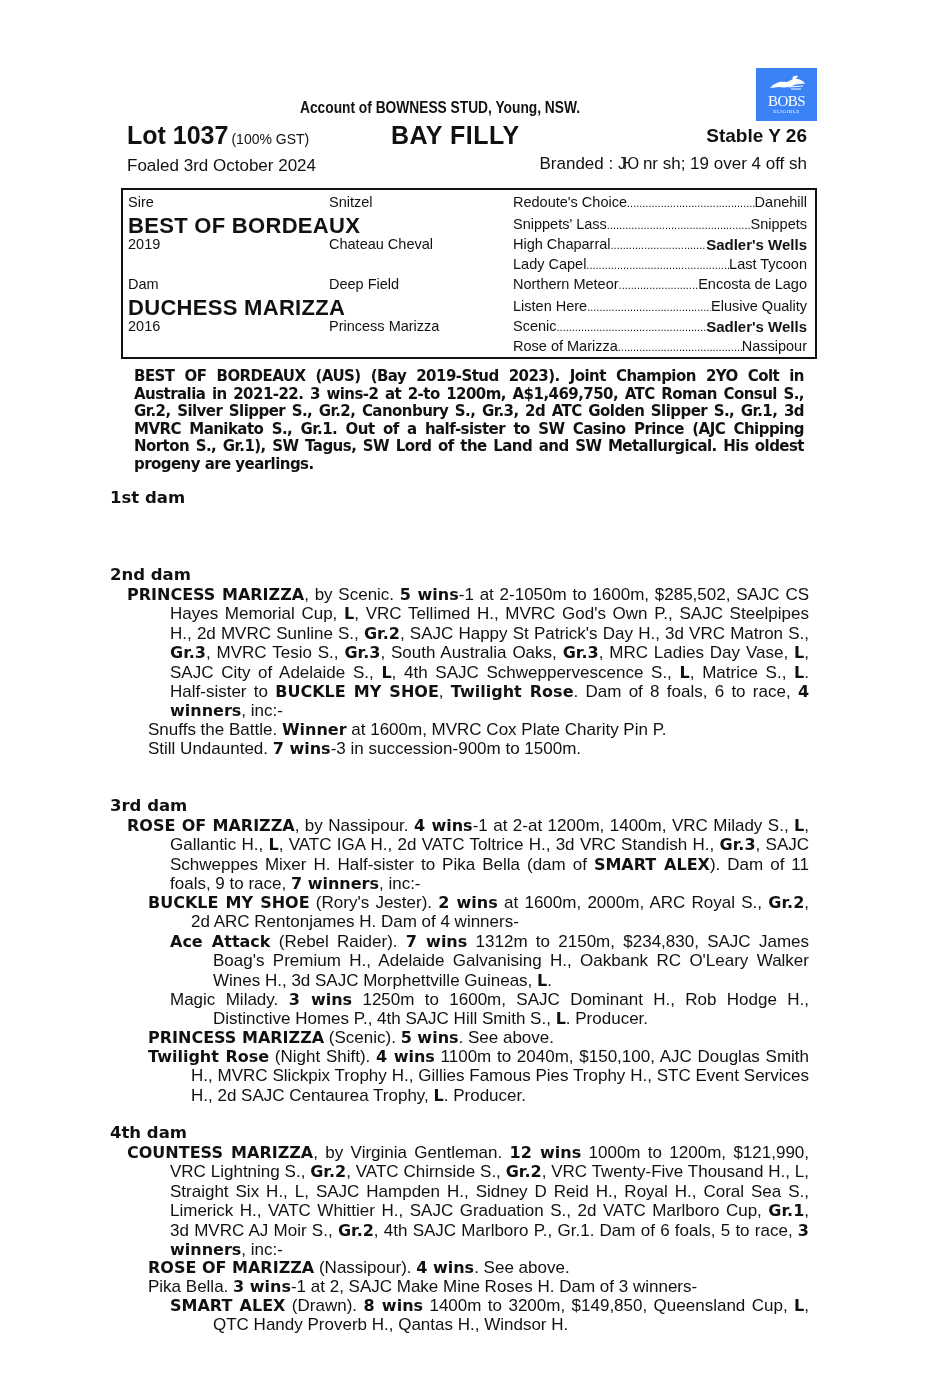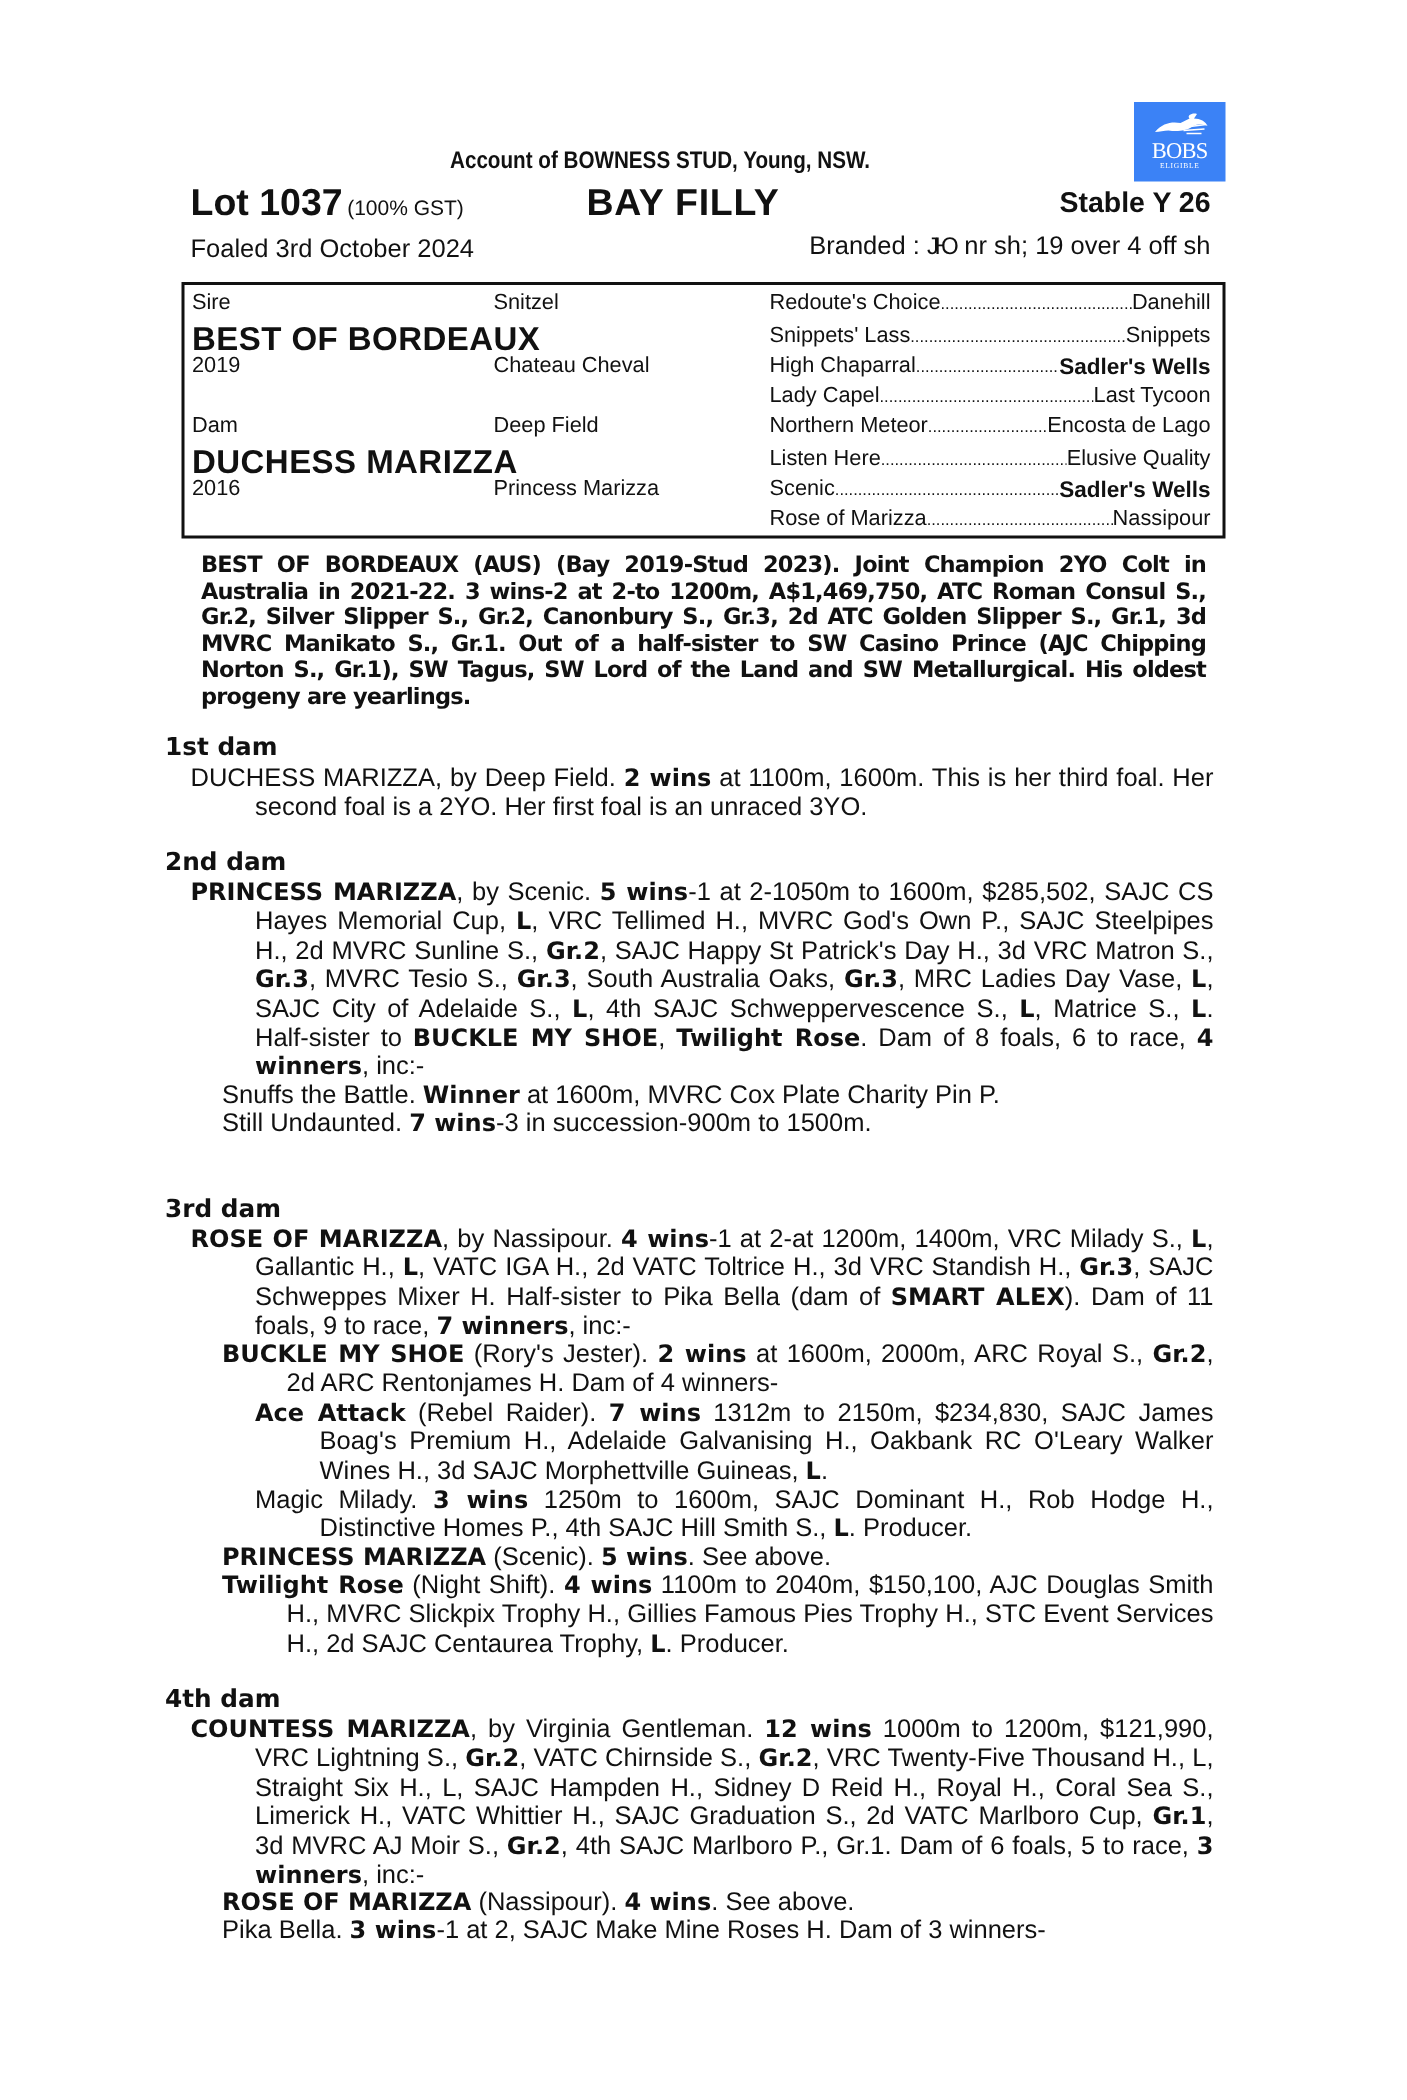--- a/index.html
+++ b/index.html
@@ -122,33 +122,33 @@
     <div class="gdam" style="top:148px;">
         <span>Rose of Marizza</span>
         <span class="dots"></span>
         <span>Nassipour</span>
       </div>
   </div>
 
   <div class="sirepara">BEST OF BORDEAUX (AUS) (Bay 2019-Stud 2023). Joint Champion 2YO Colt in Australia in 2021-22. 3 wins-2 at 2-to 1200m, A$1,469,750, ATC Roman Consul S., Gr.2, Silver Slipper S., Gr.2, Canonbury S., Gr.3, 2d ATC Golden Slipper S., Gr.1, 3d MVRC Manikato S., Gr.1. Out of a half-sister to SW Casino Prince (AJC Chipping Norton S., Gr.1), SW Tagus, SW Lord of the Land and SW Metallurgical. His oldest progeny are yearlings.</div>
 
   <div class="sec-h" style="top:488px;">1st dam</div>
-  <div class="p hang0" style="top:509px;"><span>DUCHESS MARIZZA, by Deep Field. </span><b>2 wins</b><span> at 1100m, 1600m. This is her third foal. Her second foal is a 2YO. Her first foal is an unraced 3YO.</span></div>
 
   <div class="sec-h" style="top:565px;text-align:right;">2nd dam</div>
   <div class="p hang0" style="top:585px;"><b>PRINCESS MARIZZA</b><span>, by Scenic. </span><b>5 wins</b><span>-1 at 2-1050m to 1600m, $285,502, SAJC CS Hayes Memorial Cup, </span><b>L</b><span>, VRC Tellimed H., MVRC God's Own P., SAJC Steelpipes H., 2d MVRC Sunline S., </span><b>Gr.2</b><span>, SAJC Happy St Patrick's Day H., 3d VRC Matron S., </span><b>Gr.3</b><span>, MVRC Tesio S., </span><b>Gr.3</b><span>, South Australia Oaks, </span><b>Gr.3</b><span>, MRC Ladies Day Vase, </span><b>L</b><span>, SAJC City of Adelaide S., </span><b>L</b><span>, 4th SAJC Schweppervescence S., </span><b>L</b><span>, Matrice S., </span><b>L</b><span>. Half-sister to </span><b>BUCKLE MY SHOE</b><span>, </span><b>Twilight Rose</b><span>. Dam of 8 foals, 6 to race, </span><b>4 winners</b><span>, inc:-</span></div>
   <div class="p hang1 lastleft" style="top:720px;"><span>Snuffs the Battle. </span><b>Winner</b><span> at 1600m, MVRC Cox Plate Charity Pin P.</span></div>
   <div class="p hang1 lastleft" style="top:739px;"><span>Still Undaunted. </span><b>7 wins</b><span>-3 in succession-900m to 1500m.</span></div>
 
   <div class="sec-h" style="top:796px;">3rd dam</div>
   <div class="p hang0" style="top:816px;"><b>ROSE OF MARIZZA</b><span>, by Nassipour. </span><b>4 wins</b><span>-1 at 2-at 1200m, 1400m, VRC Milady S., </span><b>L</b><span>, Gallantic H., </span><b>L</b><span>, VATC IGA H., 2d VATC Toltrice H., 3d VRC Standish H., </span><b>Gr.3</b><span>, SAJC Schweppes Mixer H. Half-sister to Pika Bella (dam of </span><b>SMART ALEX</b><span>). Dam of 11 foals, 9 to race, </span><b>7 winners</b><span>, inc:-</span></div>
   <div class="p hang1" style="top:893px;"><b>BUCKLE MY SHOE</b><span> (Rory's Jester). </span><b>2 wins</b><span> at 1600m, 2000m, ARC Royal S., </span><b>Gr.2</b><span>, 2d ARC Rentonjames H. Dam of 4 winners-</span></div>
   <div class="p hang2" style="top:932px;"><b>Ace Attack</b><span> (Rebel Raider). </span><b>7 wins</b><span> 1312m to 2150m, $234,830, SAJC James Boag's Premium H., Adelaide Galvanising H., Oakbank RC O'Leary Walker Wines H., 3d SAJC Morphettville Guineas, </span><b>L</b><span>.</span></div>
   <div class="p hang2" style="top:990px;"><span>Magic Milady. </span><b>3 wins</b><span> 1250m to 1600m, SAJC Dominant H., Rob Hodge H., Distinctive Homes P., 4th SAJC Hill Smith S., </span><b>L</b><span>. Producer.</span></div>
   <div class="p hang1 lastleft" style="top:1028px;"><b>PRINCESS MARIZZA</b><span> (Scenic). </span><b>5 wins</b><span>. See above.</span></div>
   <div class="p hang1" style="top:1047px;"><b>Twilight Rose</b><span> (Night Shift). </span><b>4 wins</b><span> 1100m to 2040m, $150,100, AJC Douglas Smith H., MVRC Slickpix Trophy H., Gillies Famous Pies Trophy H., STC Event Services H., 2d SAJC Centaurea Trophy, </span><b>L</b><span>. Producer.</span></div>
 
   <div class="sec-h" style="top:1123px;">4th dam</div>
   <div class="p hang0" style="top:1143px;"><b>COUNTESS MARIZZA</b><span>, by Virginia Gentleman. </span><b>12 wins</b><span> 1000m to 1200m, $121,990, VRC Lightning S., </span><b>Gr.2</b><span>, VATC Chirnside S., </span><b>Gr.2</b><span>, VRC Twenty-Five Thousand H., L, Straight Six H., L, SAJC Hampden H., Sidney D Reid H., Royal H., Coral Sea S., Limerick H., VATC Whittier H., SAJC Graduation S., 2d VATC Marlboro Cup, </span><b>Gr.1</b><span>, 3d MVRC AJ Moir S., </span><b>Gr.2</b><span>, 4th SAJC Marlboro P., Gr.1. Dam of 6 foals, 5 to race, </span><b>3 winners</b><span>, inc:-</span></div>
   <div class="p hang1 lastleft" style="top:1258px;"><b>ROSE OF MARIZZA</b><span> (Nassipour). </span><b>4 wins</b><span>. See above.</span></div>
   <div class="p hang1 lastleft" style="top:1277px;"><span>Pika Bella. </span><b>3 wins</b><span>-1 at 2, SAJC Make Mine Roses H. Dam of 3 winners-</span></div>
+  <div class="p hang2" style="top:1296px;"><b>SMART ALEX</b><span> (Drawn). </span><b>8 wins</b><span> 1400m to 3200m, $149,850, Queensland Cup, </span><b>L</b><span>, QTC Handy Proverb H., Qantas H., Windsor H.</span></div>
 
 </div>
 
 </body></html>

